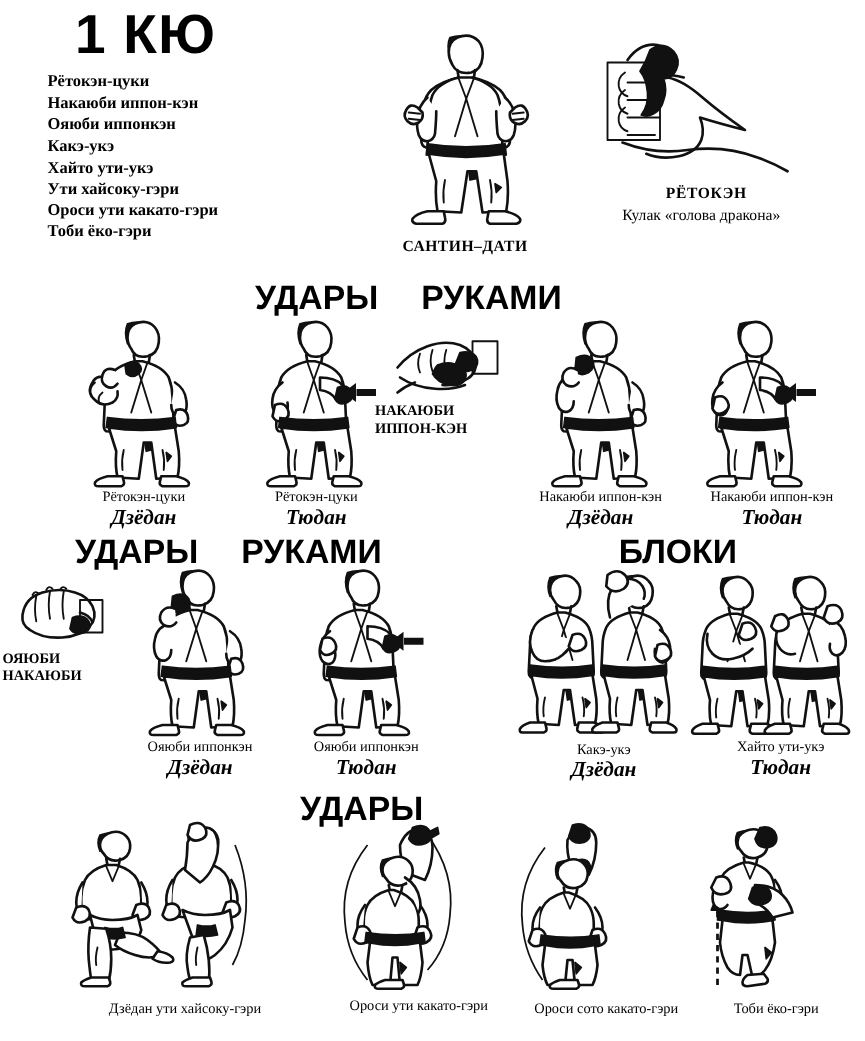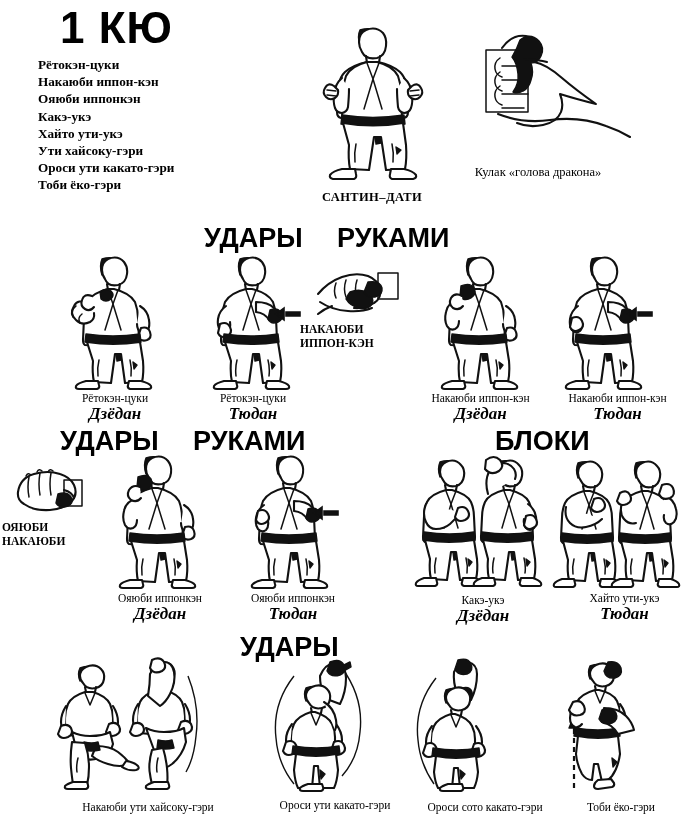--- a/index.html
+++ b/index.html
@@ -127,21 +127,22 @@
       <path class="ln" d="M20 86 q26 10 52 6 q30 -4 56 6 q12 4 24 11"></path>
 
       <path class="ln-t" d="M22 30 q-6 4 -5 11 q1 6 7 8 M22 44 q-6 4 -5 11 q1 6 7 8 M22 58 q-6 4 -5 11 q1 6 7 8"></path>
       <path class="ln-t" d="M24 38 h26 M24 52 h26 M24 66 h26 M24 80 h22"></path>
 
       <path class="fillblk" d="M42 12 q10 -8 19 1 q6 7 2 15 q-3 7 -10 7 q3 9 0 17 q-2 8 -8 11
                                q-5 3 -10 1 q6 -8 5 -18 q-1 -11 -6 -17 q5 -8 8 -17 z"></path>
       <path class="ln" d="M47 31 q14 1 22 3"></path>
     </svg>
   </div>
-  <div class="fist-sub" style="left:428px;top:165px;width:220px;">Кулак «голова дракона»</div>
+  <div class="fist-title" style="left:475px;top:147px;width:180px;">РЁТОКЭН</div>
+  <div class="fist-sub" style="left:451px;top:165px;width:220px;">Кулак «голова дракона»</div>
 
   <div class="section-head" style="left:204px;top:225px;">УДАРЫ</div>
   <div class="section-head" style="left:337px;top:225px;">РУКАМИ</div>
 
   <div class="fig" style="left:62px;top:256px;">
     <svg width="108" height="130" viewBox="0 0 108 130">
       <path class="fillblk" d="M40 3 q13 -4 21 5 q4 6 2 12 q-4 -5 -11 -5 q-8 0 -12 4 q-3 -9 0 -16 z"></path>
       <path class="white" d="M40 14 q0 -8 6 -11 q10 -4 16 3 q4 5 3 12 q-1 9 -9 11 q-10 2 -13 -6 q-3 -4 -3 -9 z"></path>
       <path class="ln" d="M45 28 l1 6 M58 28 l-1 6"></path>
       <path class="white" d="M46 33 q-16 4 -21 13 q-3 8 -3 16 l-1 22 q0 4 2 5 l26 2 l26 -2 q2 -1 2 -5 l-1 -22 q0 -8 -3 -16 q-5 -9 -21 -13 z"></path>
@@ -575,21 +576,21 @@
       <path class="white" d="M64 48 q14 0 22 8 q6 6 8 14 l-16 4 q-6 -10 -16 -12 z"></path>
       <path class="fillblk" d="M62 50 q10 -4 14 3 q3 7 -4 10 q-9 3 -13 -4 z"></path>
 
       <path class="white" d="M38 76 q20 4 40 0 l2 18 q-2 14 -8 22 q-5 6 -10 6 l-4 -18 l-4 0 l-2 16 q-6 0 -10 -6 q-5 -9 -6 -20 z"></path>
       <path class="white" d="M58 120 q-4 3 -4 6 q0 3 4 3 l14 -2 q3 -1 2 -4 l-3 -4 z"></path>
       <path class="fillblk" d="M72 98 l5 4 l-4 5 z"></path>
     </svg>
   </div>
 
   <div class="cap" style="left:58px;top:800px;width:180px;">
-    <span>Накаюби ути хайсоку-гэри</span>
+    <span>Дзёдан ути хайсоку-гэри</span>
   </div>
   <div class="cap" style="left:250px;top:798px;width:170px;">
     <span>Ороси ути какато-гэри</span>
   </div>
   <div class="cap" style="left:400px;top:800px;width:170px;">
     <span>Ороси сото какато-гэри</span>
   </div>
   <div class="cap" style="left:561px;top:800px;width:120px;">
     <span>Тоби ёко-гэри</span>
   </div>

